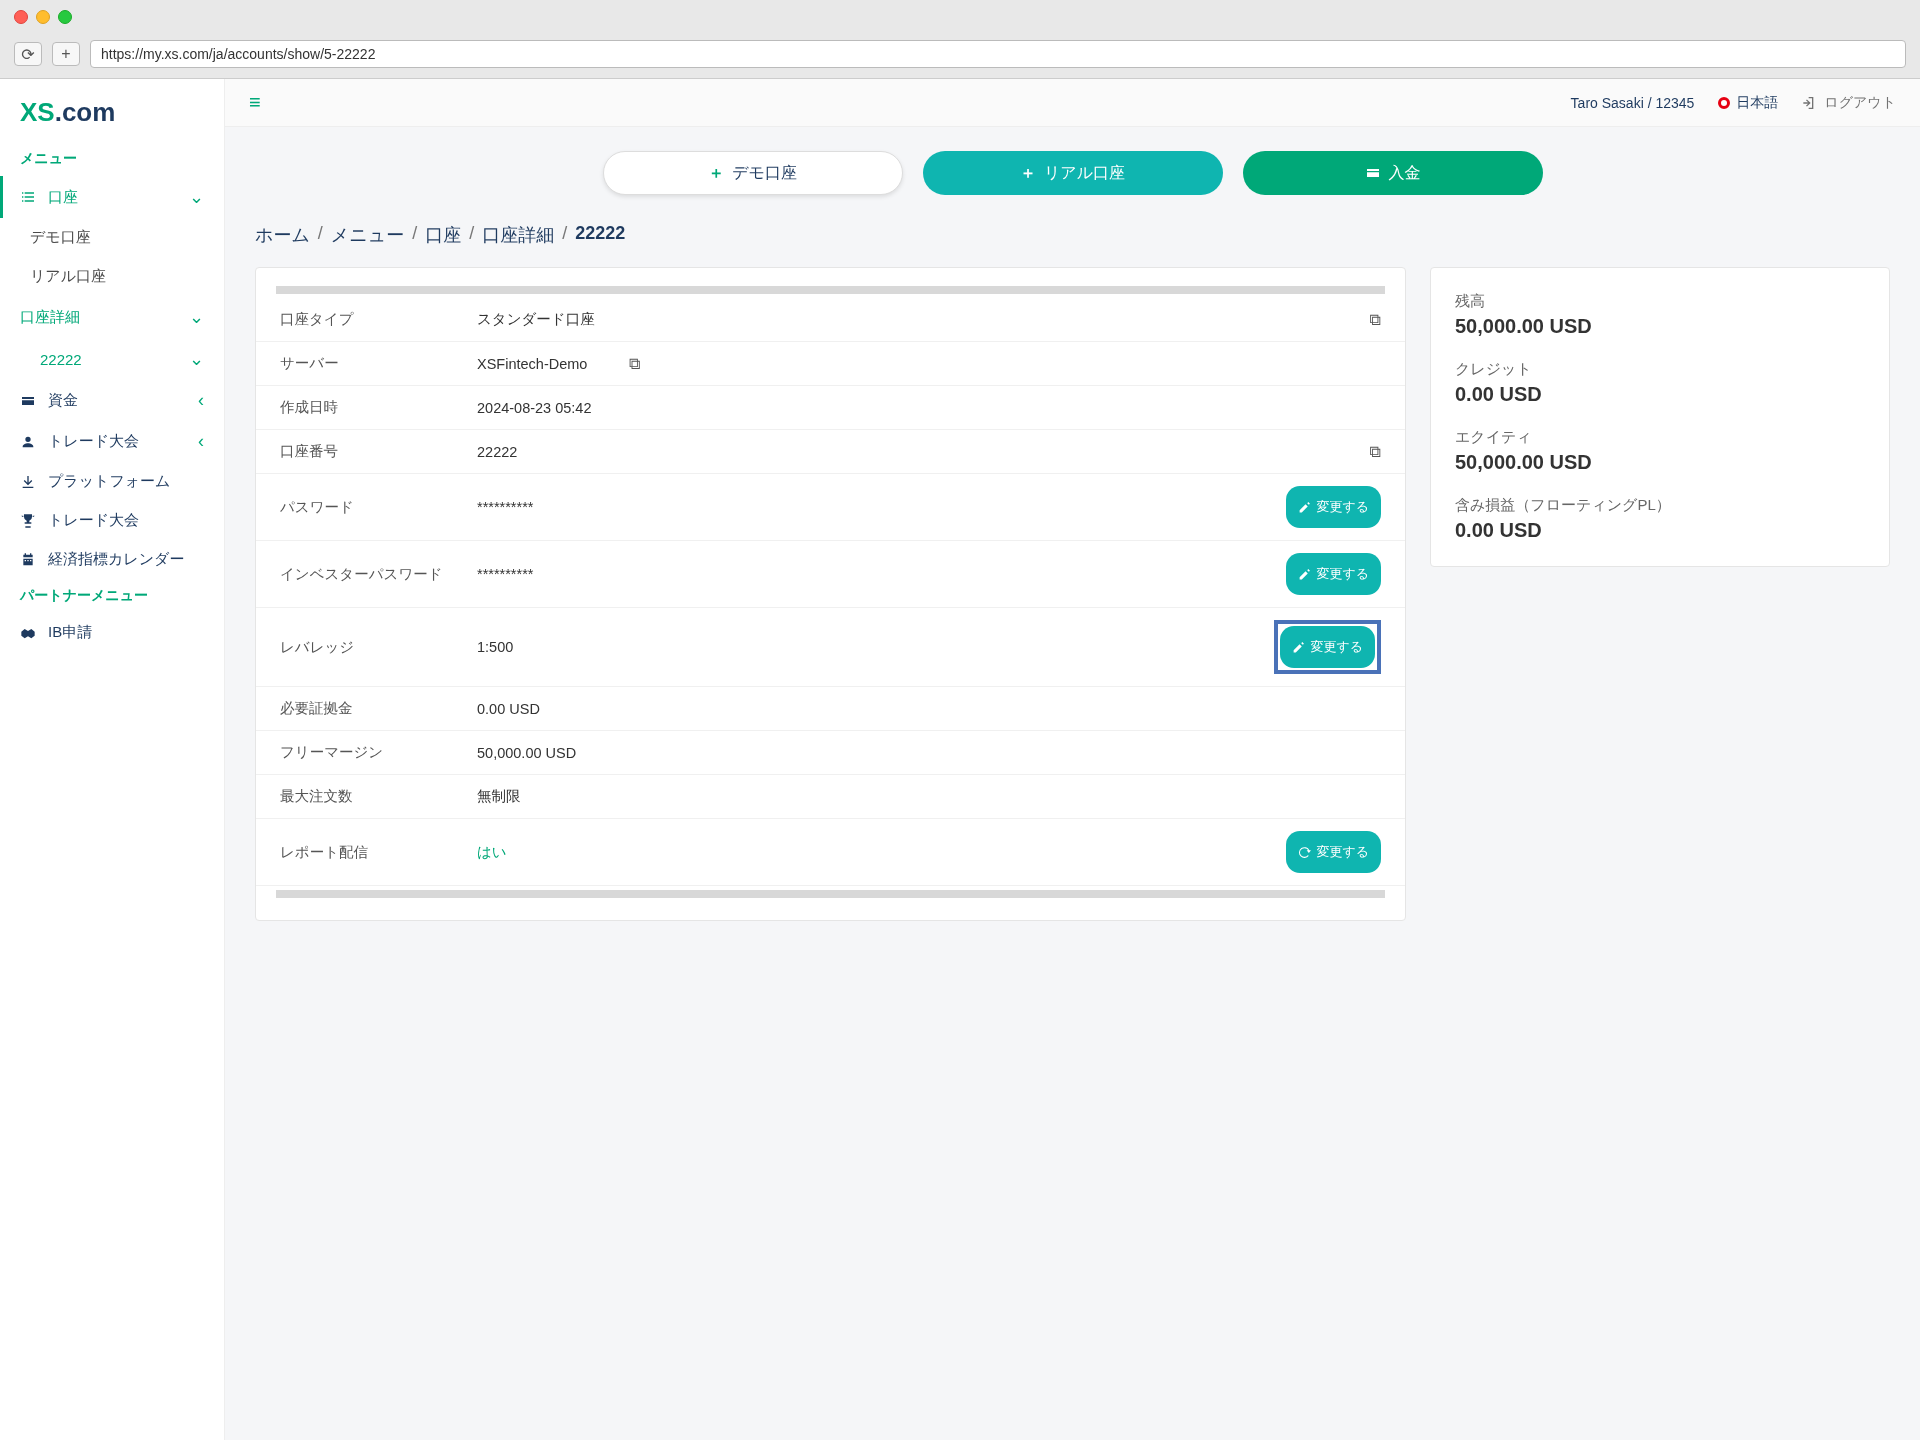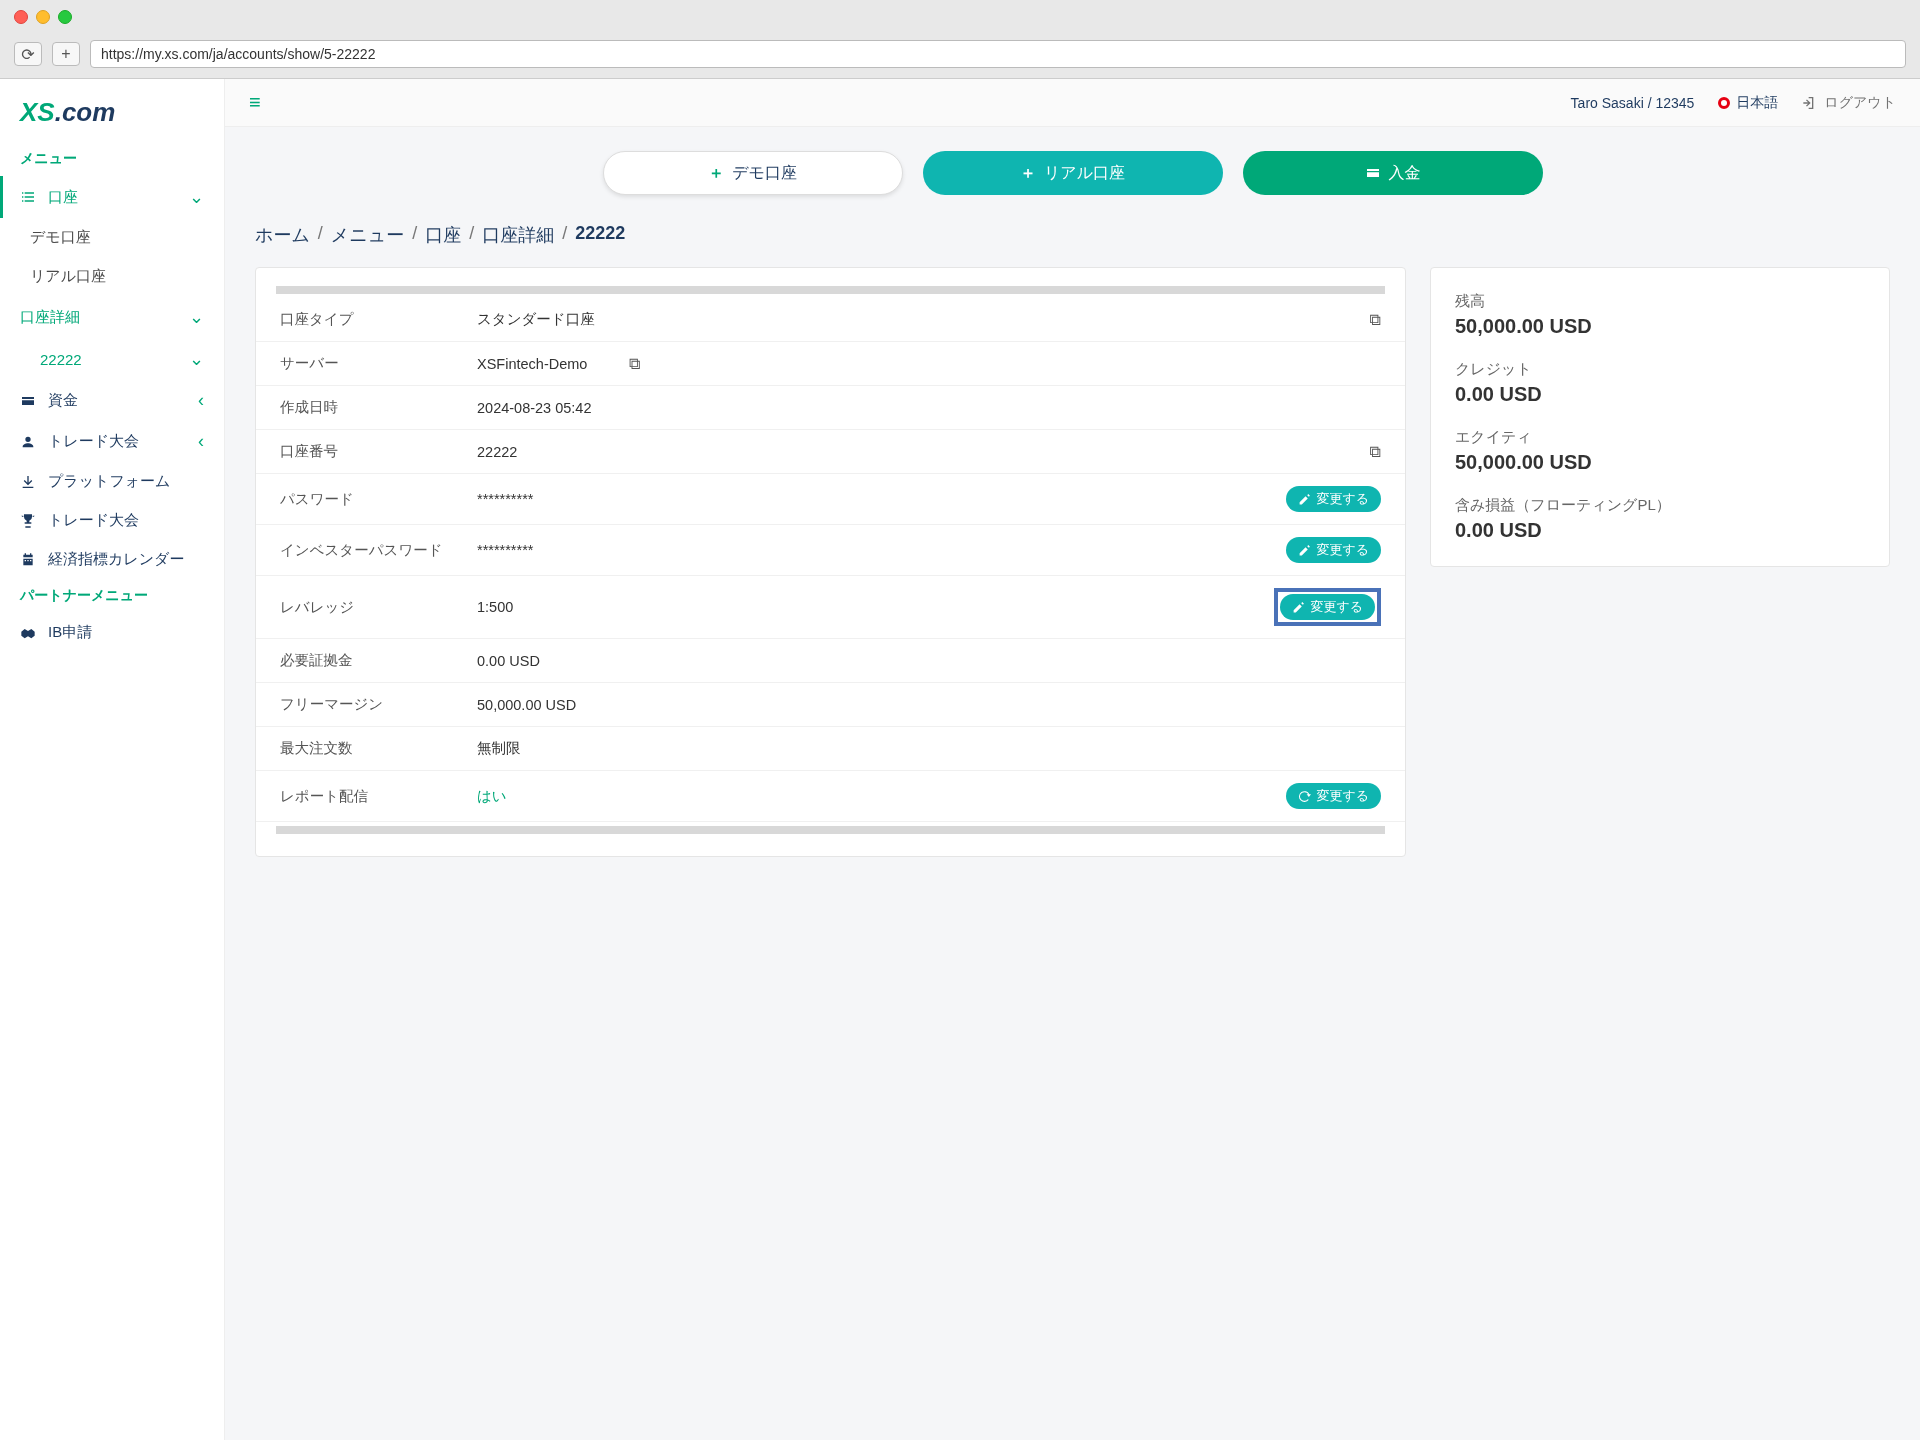--- a/index.html
+++ b/index.html
@@ -12,21 +12,21 @@
 .tl-yellow { background: #ffbd2e; border: 1px solid #dea123; }
 .tl-green { background: #27c93f; border: 1px solid #1aab29; }
 .toolbar-row { display: flex; align-items: center; gap: 10px; padding: 6px 14px 10px; }
 .tb-btn { width: 28px; height: 24px; background: #f7f7f7; border: 1px solid #bbb; border-radius: 4px; display: flex; align-items: center; justify-content: center; font-size: 16px; color: #555; cursor: pointer; }
 .url-bar { flex: 1; height: 28px; background: #fff; border: 1px solid #bbb; border-radius: 4px; padding: 0 10px; display: flex; align-items: center; color: #333; font-size: 14px; }
 
 .app { display: flex; height: calc(100vh - 70px); background: #fff; }
 
 .sidebar { width: 225px; background: #fff; border-right: 1px solid #eee; padding: 10px 0; overflow-y: auto; }
 .logo { padding: 8px 20px 14px; }
-.logo-text { font-size: 26px; font-weight: 900; font-style: italic; }
+.logo-text { font-size: 26px; font-weight: 900; }
 .logo-xs { color: #00a878; }
 .logo-com { color: #1e3a5f; }
 .menu-header { color: #00a878; font-weight: bold; padding: 8px 20px; font-size: 14px; }
 .menu-item { display: flex; align-items: center; justify-content: space-between; padding: 10px 20px; color: #1e3a5f; cursor: pointer; font-size: 15px; }
 .menu-item.active { color: #00a878; border-left: 3px solid #00a878; padding-left: 17px; }
 .menu-item.teal { color: #00a878; }
 .menu-item .icon { margin-right: 10px; width: 18px; display: inline-flex; }
 .menu-item .label-wrap { display: flex; align-items: center; flex: 1; }
 .menu-item .chevron { color: #00a878; font-size: 18px; }
 .menu-item.sub { padding-left: 30px; color: #4a4a4a; }
@@ -57,21 +57,21 @@
 .panel-right { width: 460px; display: flex; flex-direction: column; gap: 14px; }
 
 .gray-bar { height: 8px; background: #d8d8d8; margin: 0 20px 4px; }
 .detail-row { display: flex; align-items: center; padding: 12px 24px; border-bottom: 1px solid #f0f0f0; gap: 32px; }
 .detail-row:last-of-type { border-bottom: none; }
 .detail-label { width: 165px; color: #555; font-size: 14.5px; }
 .detail-value { flex: 1; color: #333; font-size: 14.5px; }
 .detail-value.green { color: #00a878; }
 .detail-action { display: flex; gap: 6px; }
 .copy-icon { color: #555; font-size: 16px; cursor: pointer; }
-.change-btn { background: #0fb5b0; color: #fff; border-radius: 14px; padding: 4px 12px; font-size: 13px; display: inline-flex; align-items: center; gap: 5px; cursor: pointer; }
+.change-btn { background: #0fb5b0; color: #fff; border-radius: 14px; padding: 12px 12px; font-size: 13px; display: inline-flex; align-items: center; gap: 5px; cursor: pointer; }
 
 .highlight-box { border: 4px solid #4a72b8; padding: 2px; display: inline-block; }
 
 .callout { position: relative; margin-top: 30px; margin-left: 300px; }
 .callout-arrow { width: 0; height: 0; border-left: 30px solid transparent; border-right: 30px solid transparent; border-bottom: 40px solid #4a72b8; margin-left: 60px; }
 .callout-box { background: #fff; border: 12px solid #4a72b8; padding: 24px 36px; font-size: 21px; color: #333; }
 
 .stat-card { background: #fff; border: 1px solid #e5e5e5; border-radius: 4px; padding: 24px; }
 .stat-item { margin-bottom: 22px; }
 .stat-item:last-child { margin-bottom: 0; }

